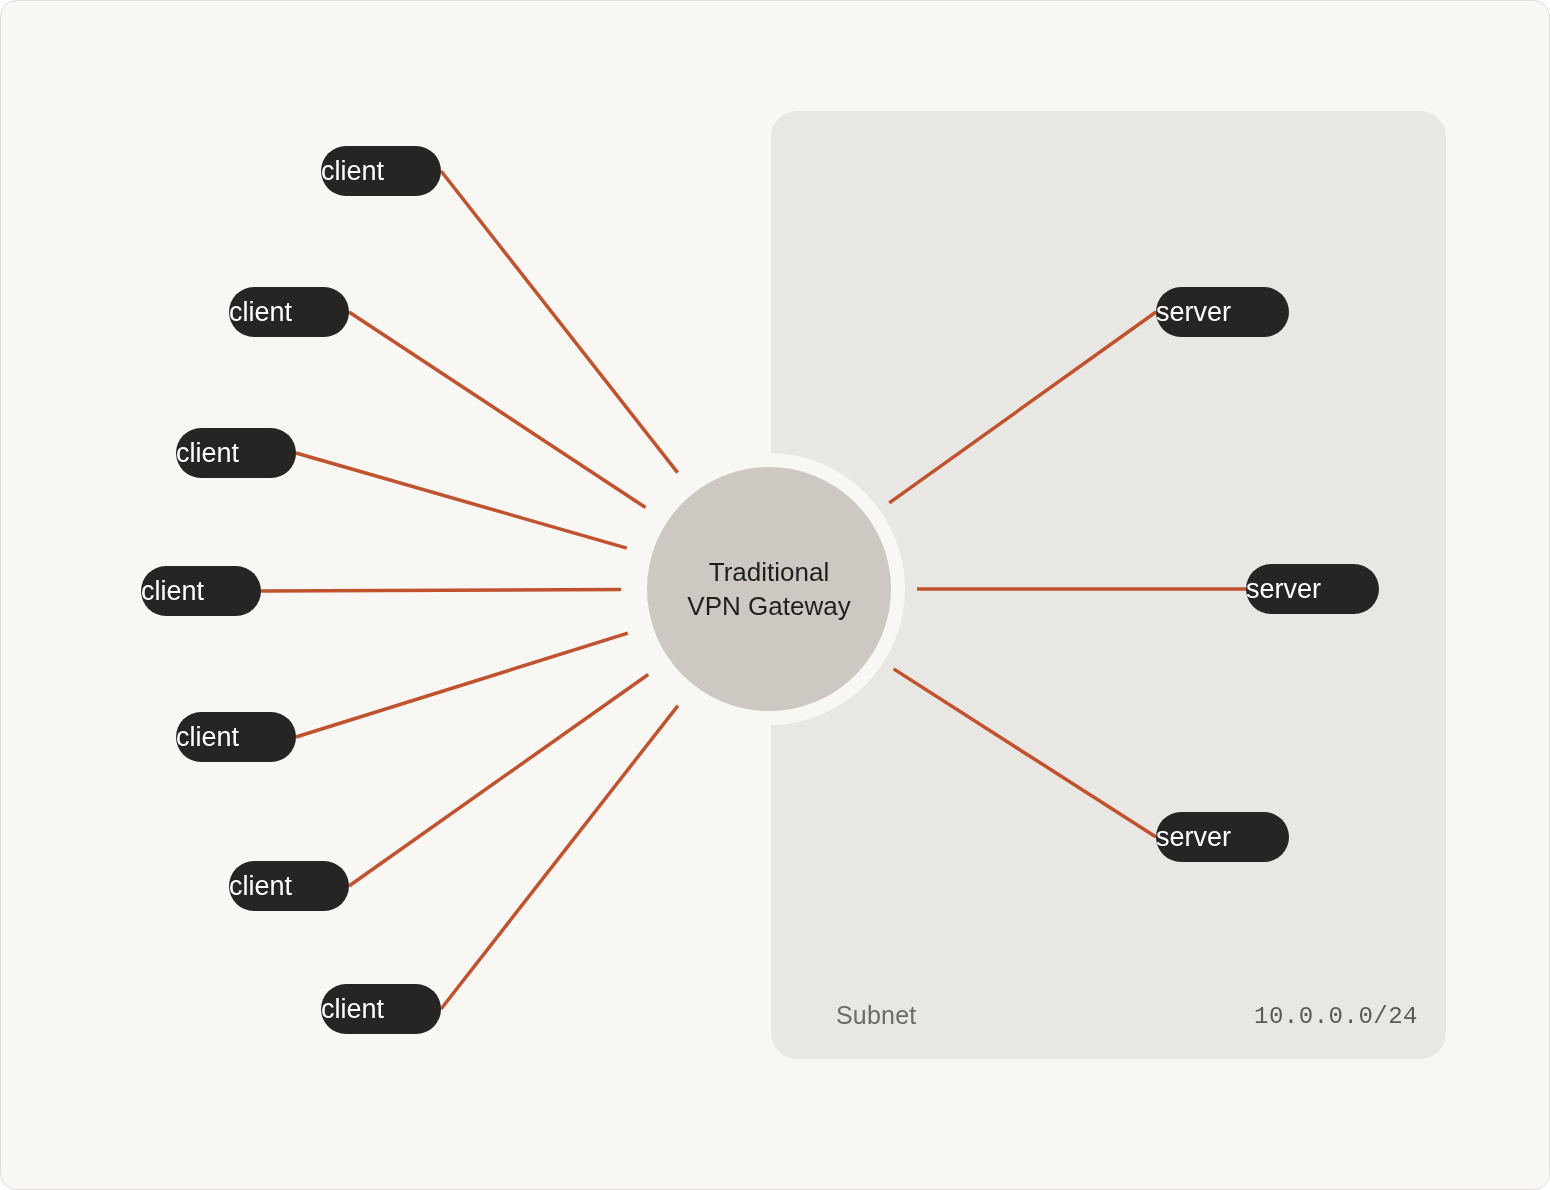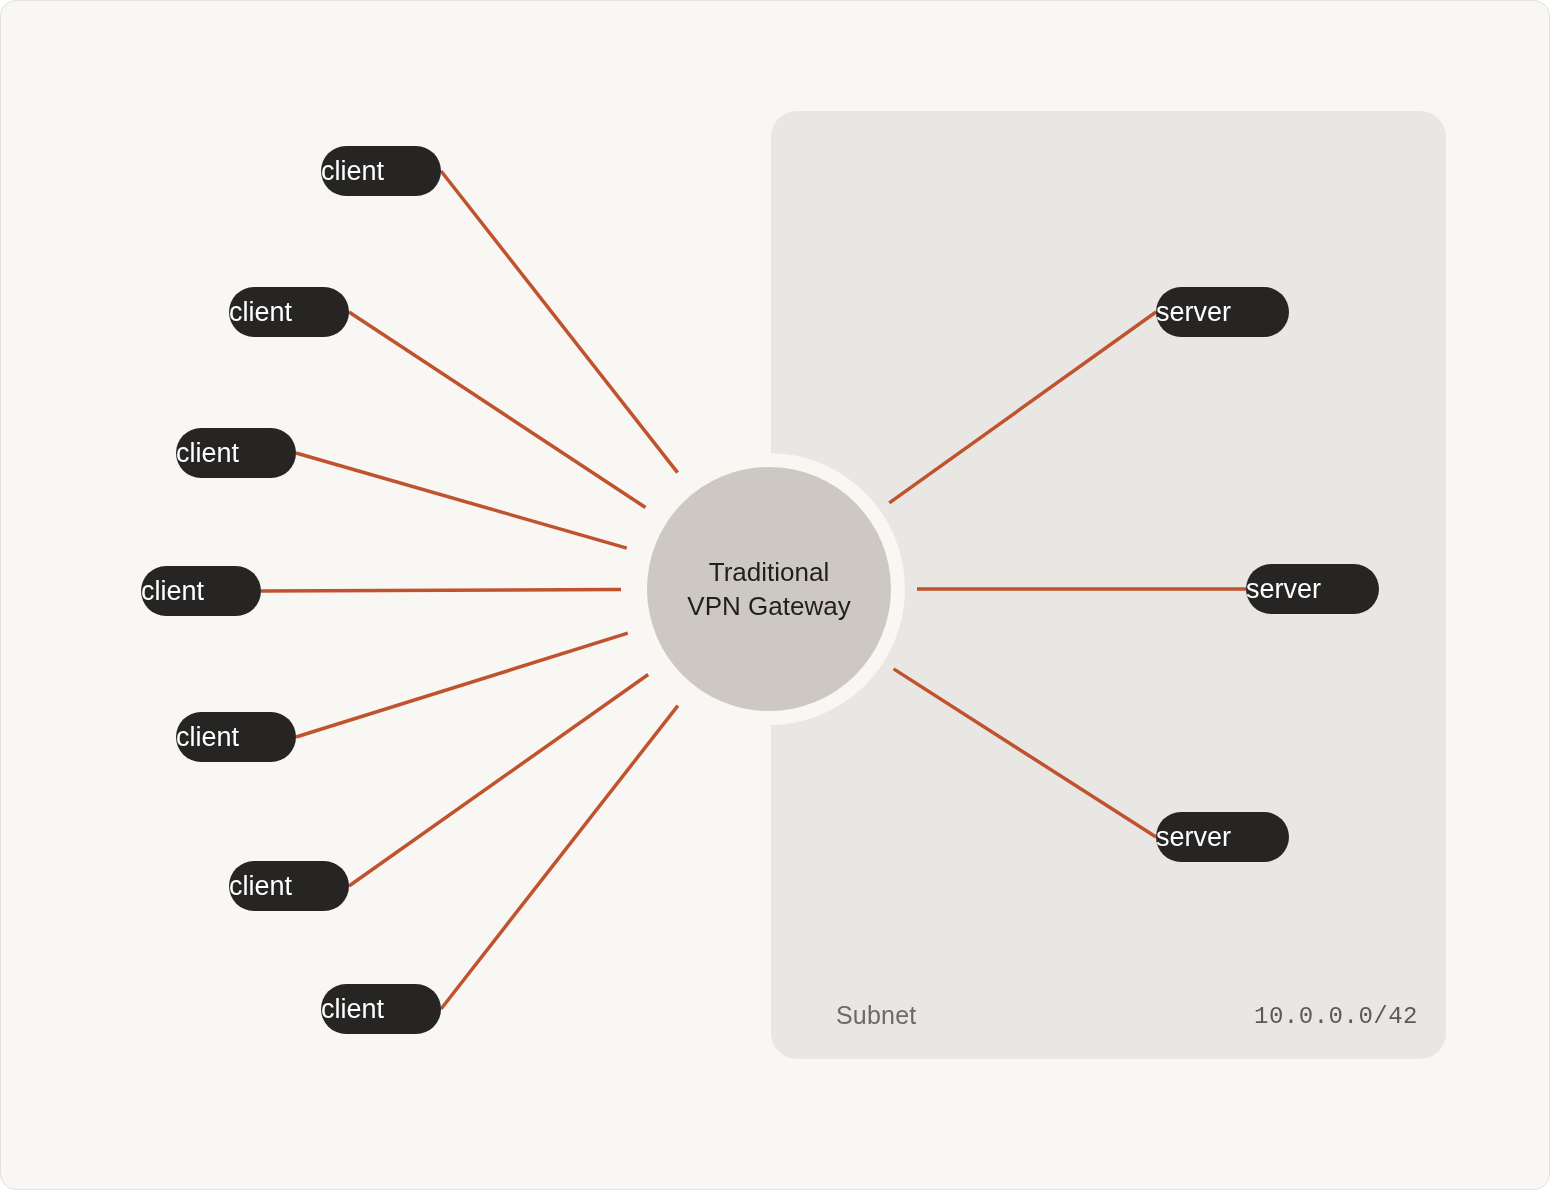--- a/index.html
+++ b/index.html
@@ -136,15 +136,15 @@
       </div>
       <div class="node-pill" style="left: 1245px; top: 563px; width: 133px; height: 50px; background: rgb(38, 37, 36); color: rgb(255, 255, 255);">
         <span>server</span>
       </div>
       <div class="node-pill" style="left: 1155px; top: 811px; width: 133px; height: 50px; background: rgb(38, 37, 36); color: rgb(255, 255, 255);">
         <span>server</span>
       </div>
     </div>
 
   <div class="subnet-label" style="left: 796px; top: 1000px; color: rgb(109, 107, 104); margin-left: 39px;">Subnet</div>
-  <div class="subnet-cidr" style="right: 131px; top: 1002px; color: rgb(92, 90, 87);">10.0.0.0/42</div>
+  <div class="subnet-cidr" style="right: 131px; top: 1002px; color: rgb(92, 90, 87);">10.0.0.0/24</div>
 
 </div>
 
 </body></html>

